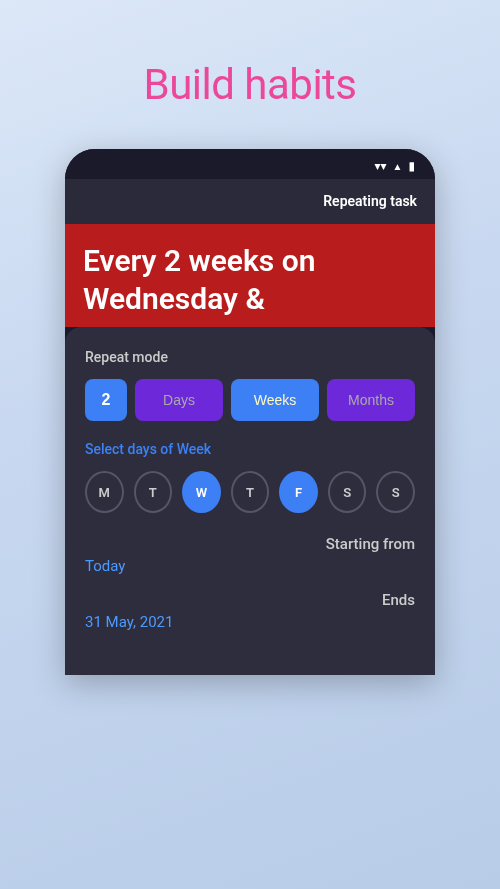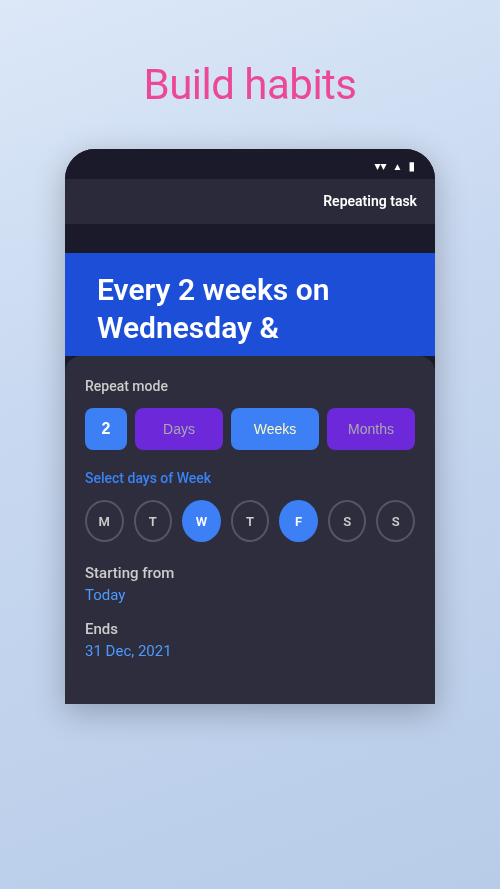--- a/index.html
+++ b/index.html
@@ -54,24 +54,23 @@
       text-align: right;
     }
 
     .phone-header-title {
       color: white;
       font-size: 14px;
       font-weight: 600;
     }
 
     .phone-content {
-      background: #1d4ed8;
-      padding: 18px 32px 10px;
+      background: #b91c1c;
+      padding: 18px 18px 10px;
       min-height: 100px;
-      margin-top: 29px;
     }
 
     .main-text {
       color: white;
       font-size: 30px;
       font-weight: 600;
       line-height: 1.25;
     }
 
     .bottom-sheet {
@@ -166,20 +165,21 @@
 
     .info-section {
       margin-bottom: 16px;
     }
 
     .info-label {
       color: #cccccc;
       font-size: 15px;
       font-weight: 500;
       margin-bottom: 4px;
+      text-align: right;
     }
 
     .info-value {
       color: #4d9aff;
       font-size: 15px;
       font-weight: 400;
       cursor: pointer;
     }
   </style>
 </head>
@@ -226,17 +226,17 @@
       <div class="day-circle">S</div>
     </div>
 
     <div class="info-section">
       <div class="info-label">Starting from</div>
       <div class="info-value">Today</div>
     </div>
 
     <div class="info-section">
       <div class="info-label">Ends</div>
-      <div class="info-value">31 Dec, 2021</div>
+      <div class="info-value">31 May, 2021</div>
     </div>
 
   </div>
 </div>
 
 </body></html>

